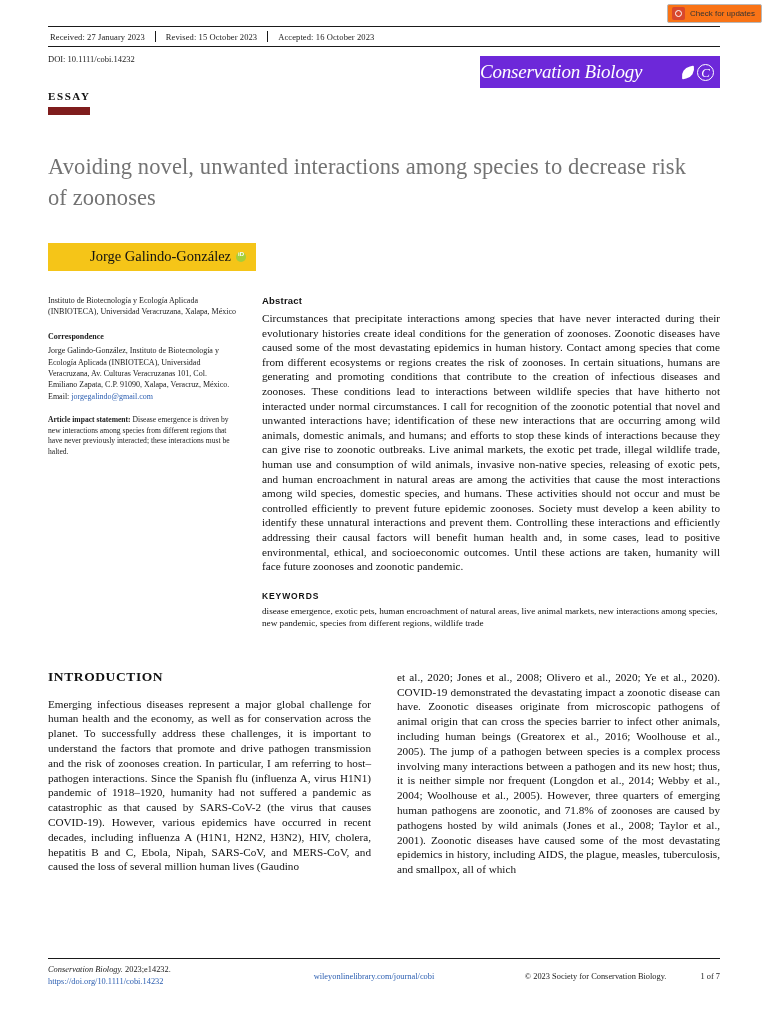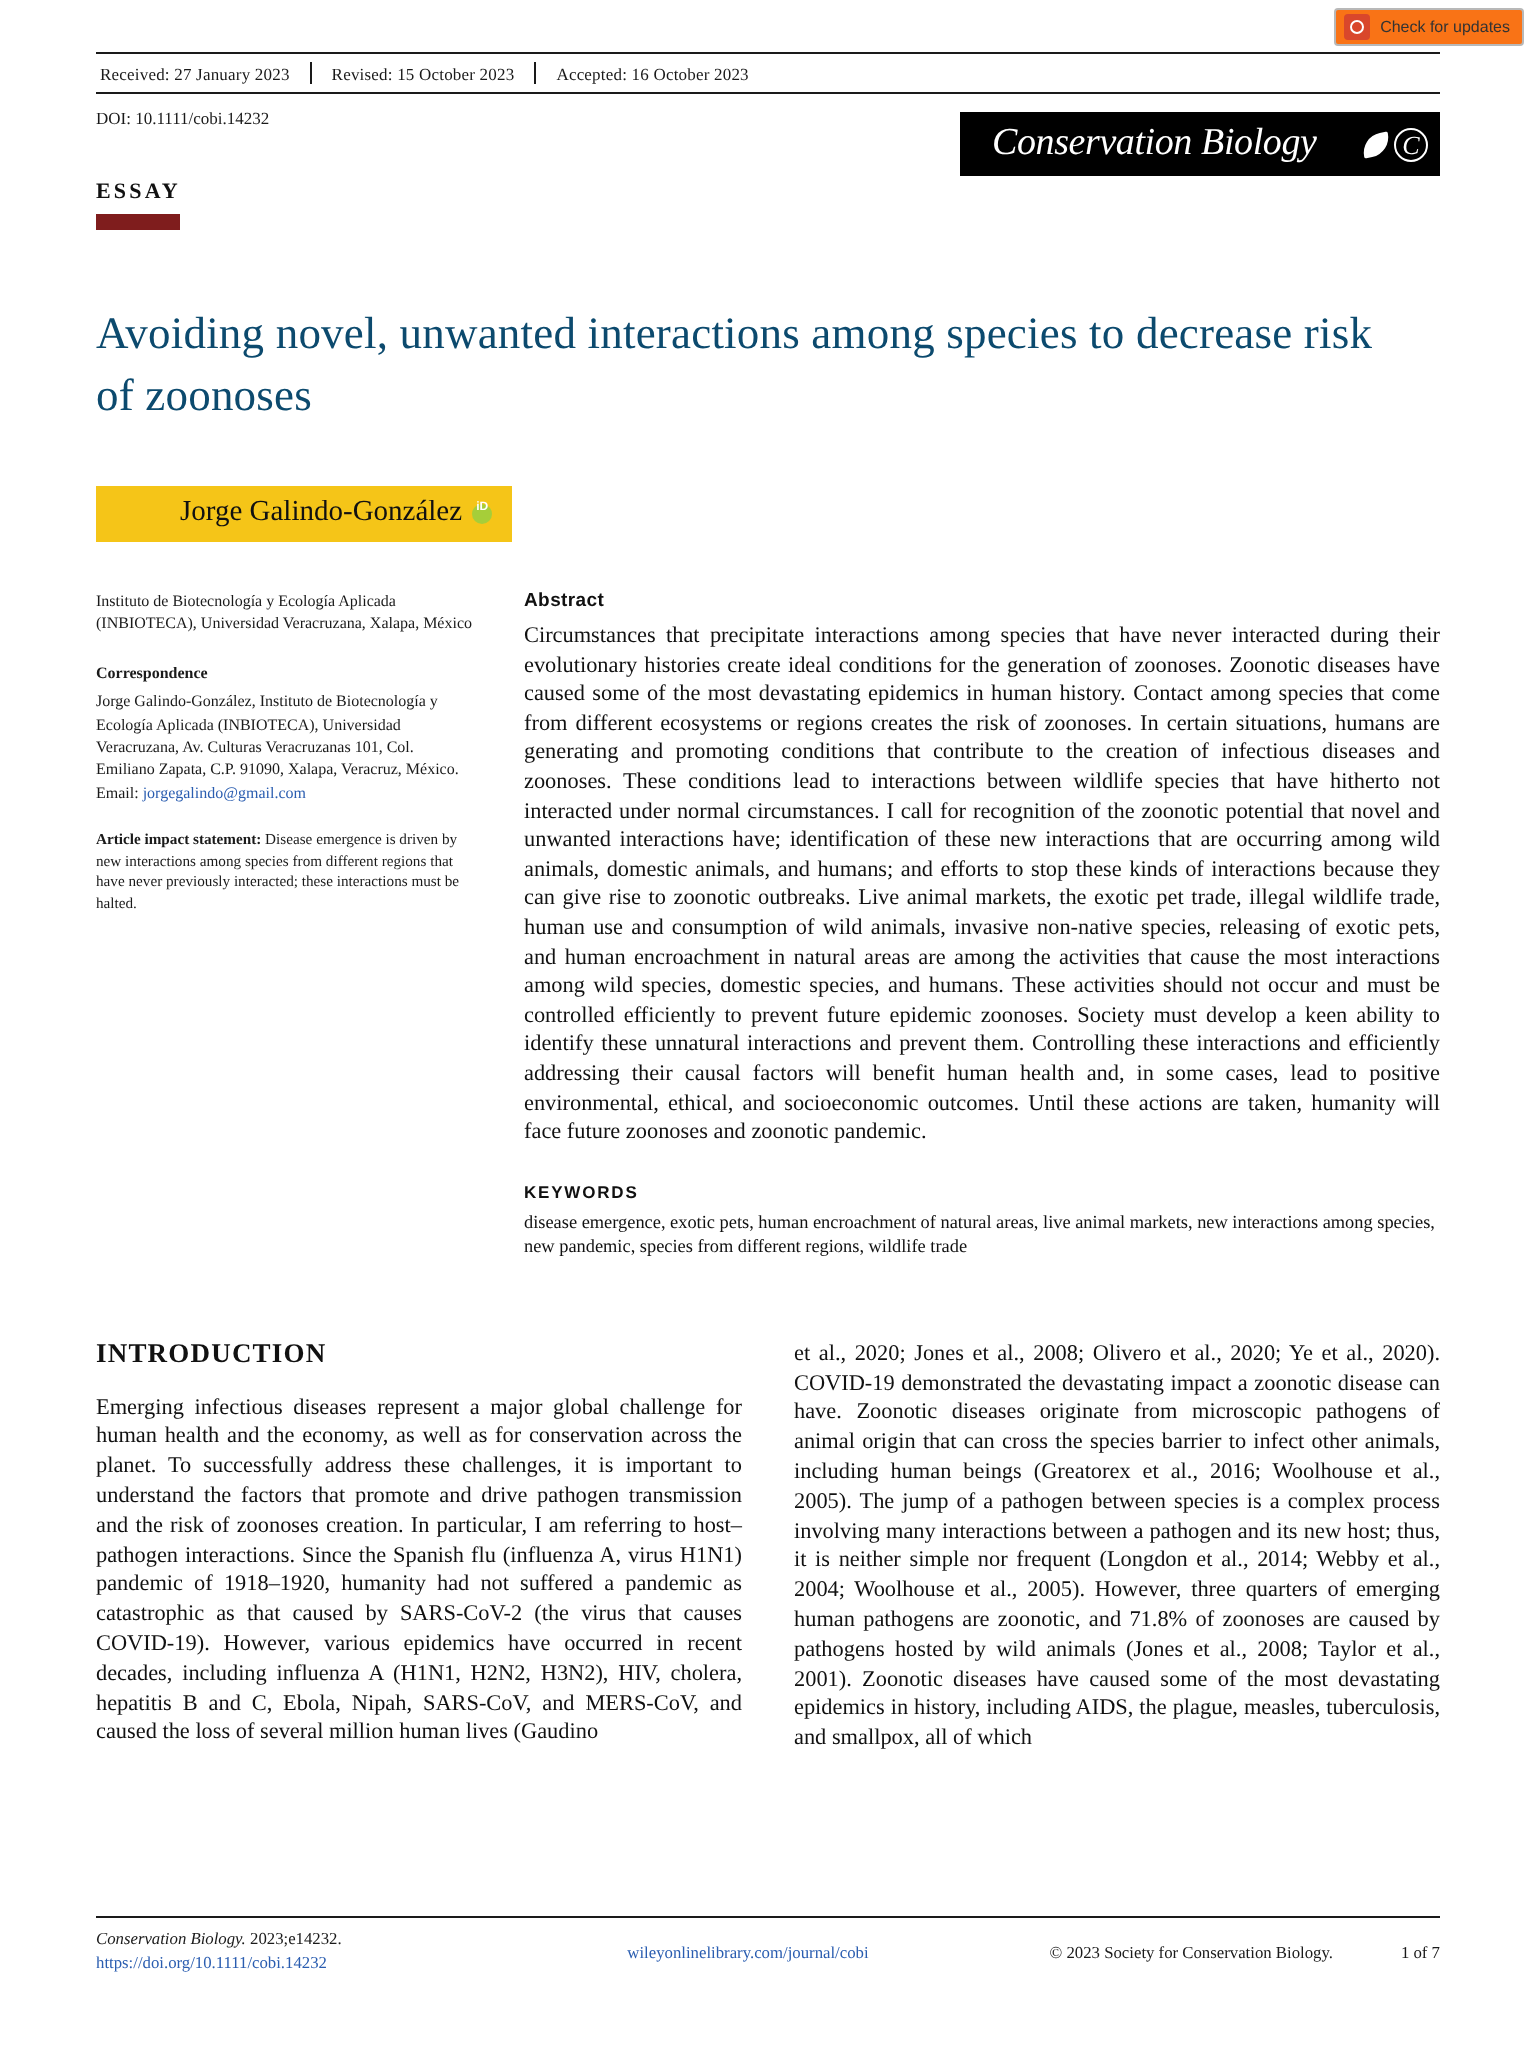--- a/index.html
+++ b/index.html
@@ -94,25 +94,25 @@
     color: #1a1a1a;
   }
 
   
   .journal-logo {
     position: absolute;
     right: 0;
     top: 30px;
     width: 240px;
     height: 32px;
-    background: #000000;
+    background: #6d28d9;
     display: flex;
     align-items: center;
     justify-content: flex-start;
-    padding-left: 16px;
+    padding-left: 0;
     box-sizing: border-box;
   }
   .journal-logo .jtitle {
     color: #ffffff;
     font-family: "Liberation Serif", serif;
     font-style: italic;
     font-size: 19px;
     letter-spacing: -0.2px;
     white-space: nowrap;
   }
@@ -153,21 +153,21 @@
     border-bottom: 8px solid #7f1d1d;
   }
 
   
   .paper-title {
     margin-top: 36px;
     font-size: 22.5px;
     line-height: 31px;
     font-weight: normal;
     letter-spacing: 0.1px;
-    color: #0c4a6e;
+    color: #737373;
     max-width: 660px;
   }
 
   
   .author-row {
     margin-top: 30px;
   }
   .author-chip {
     display: inline-flex;
     align-items: center;

